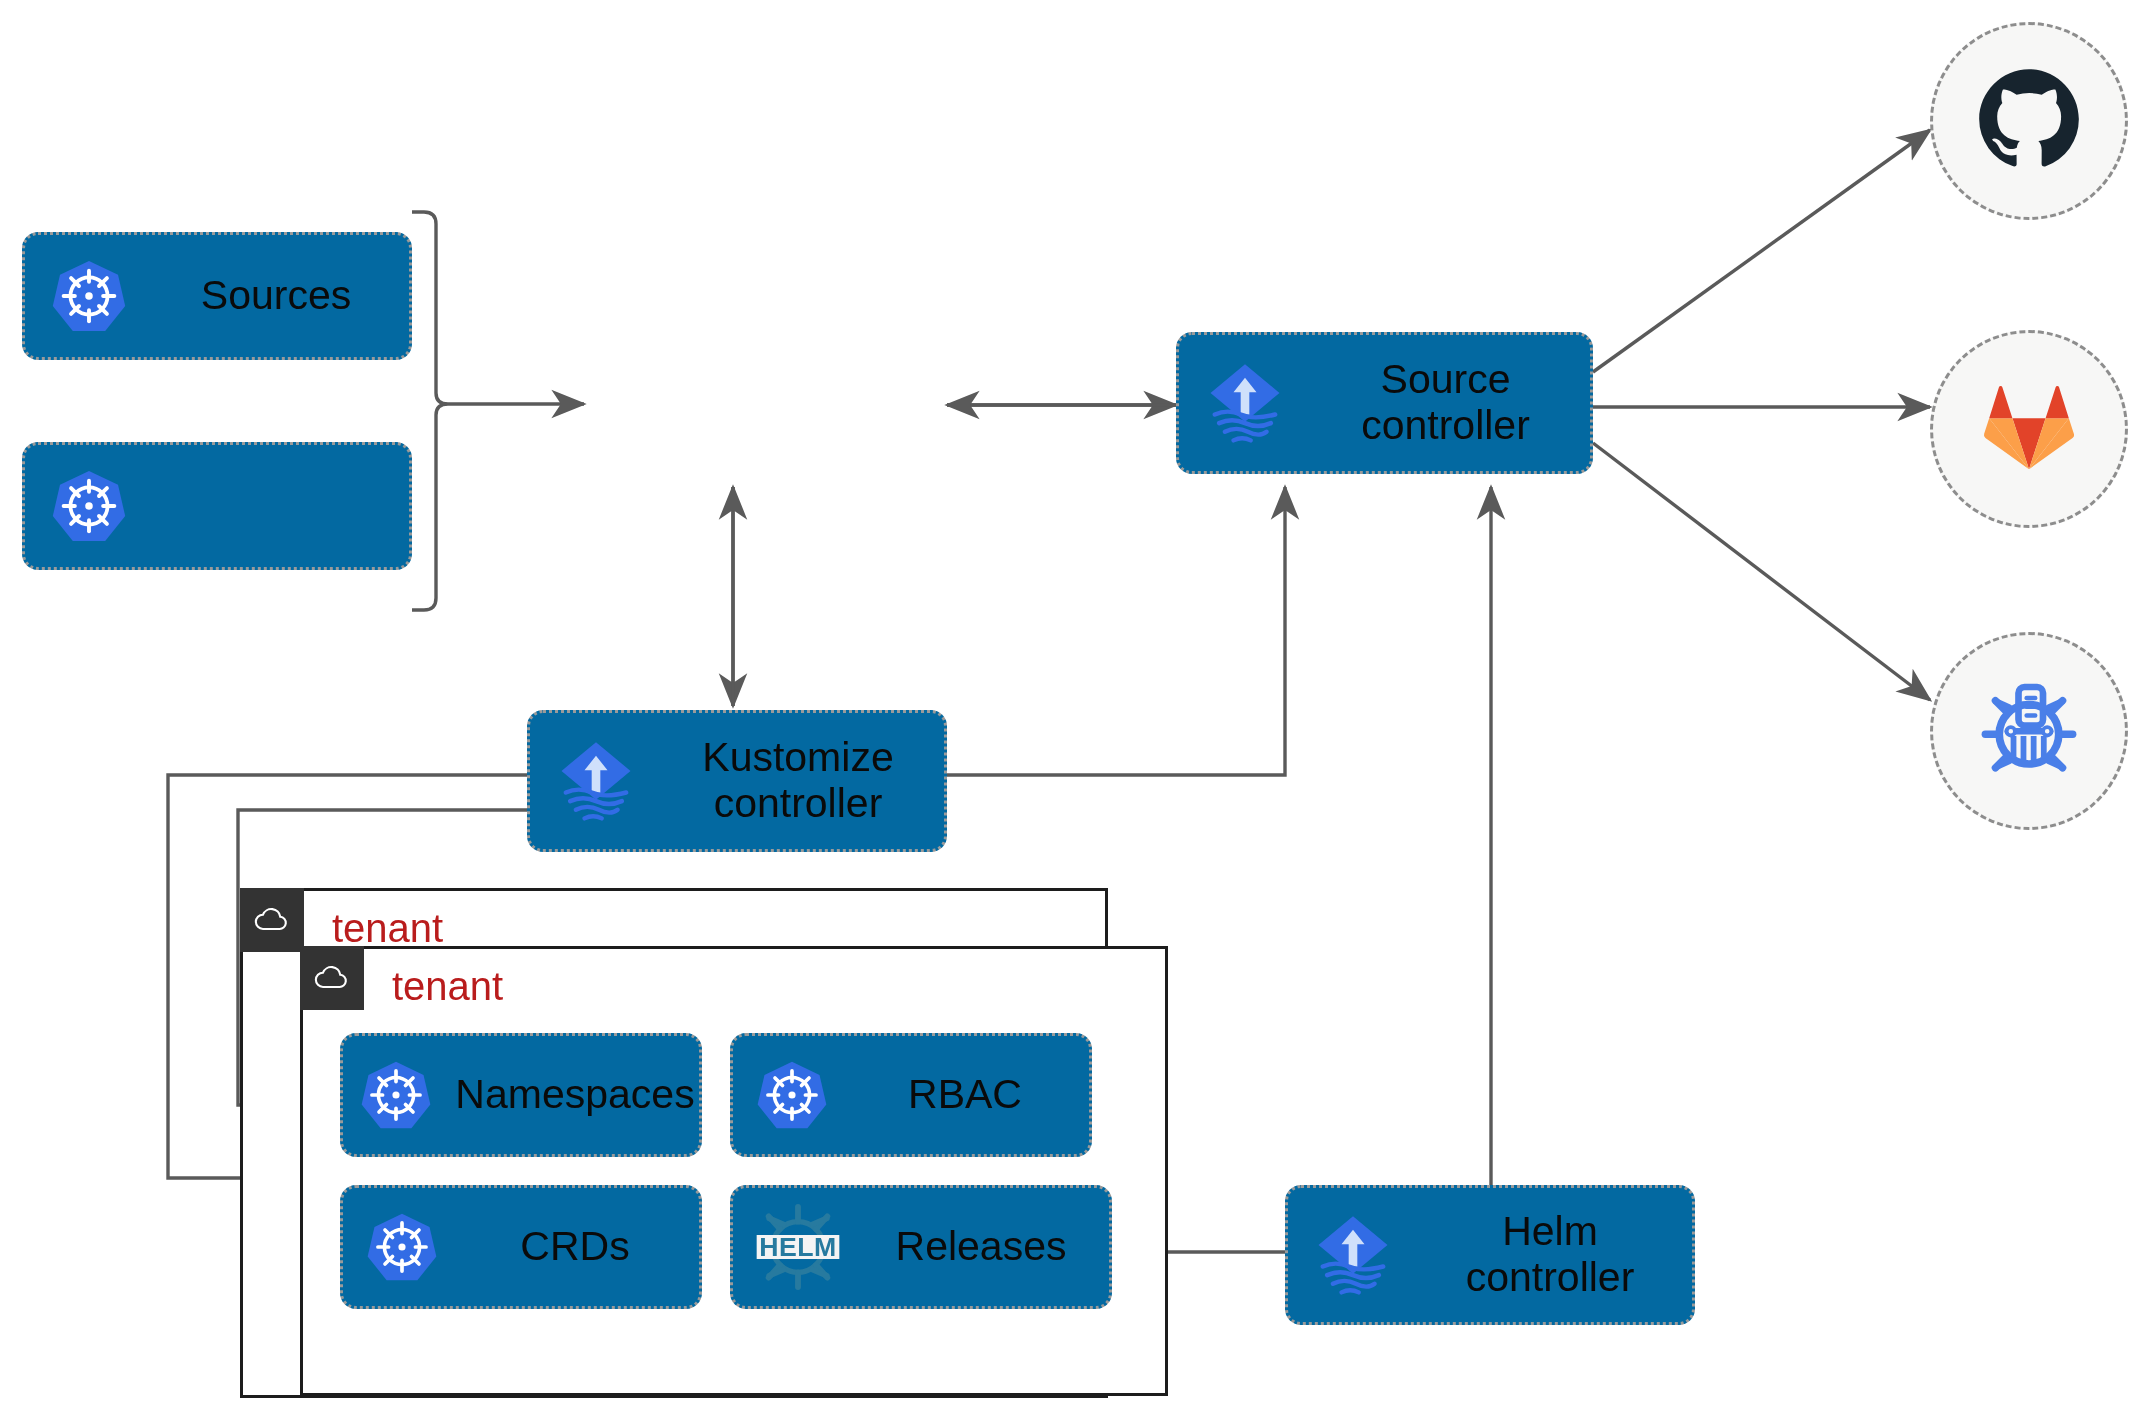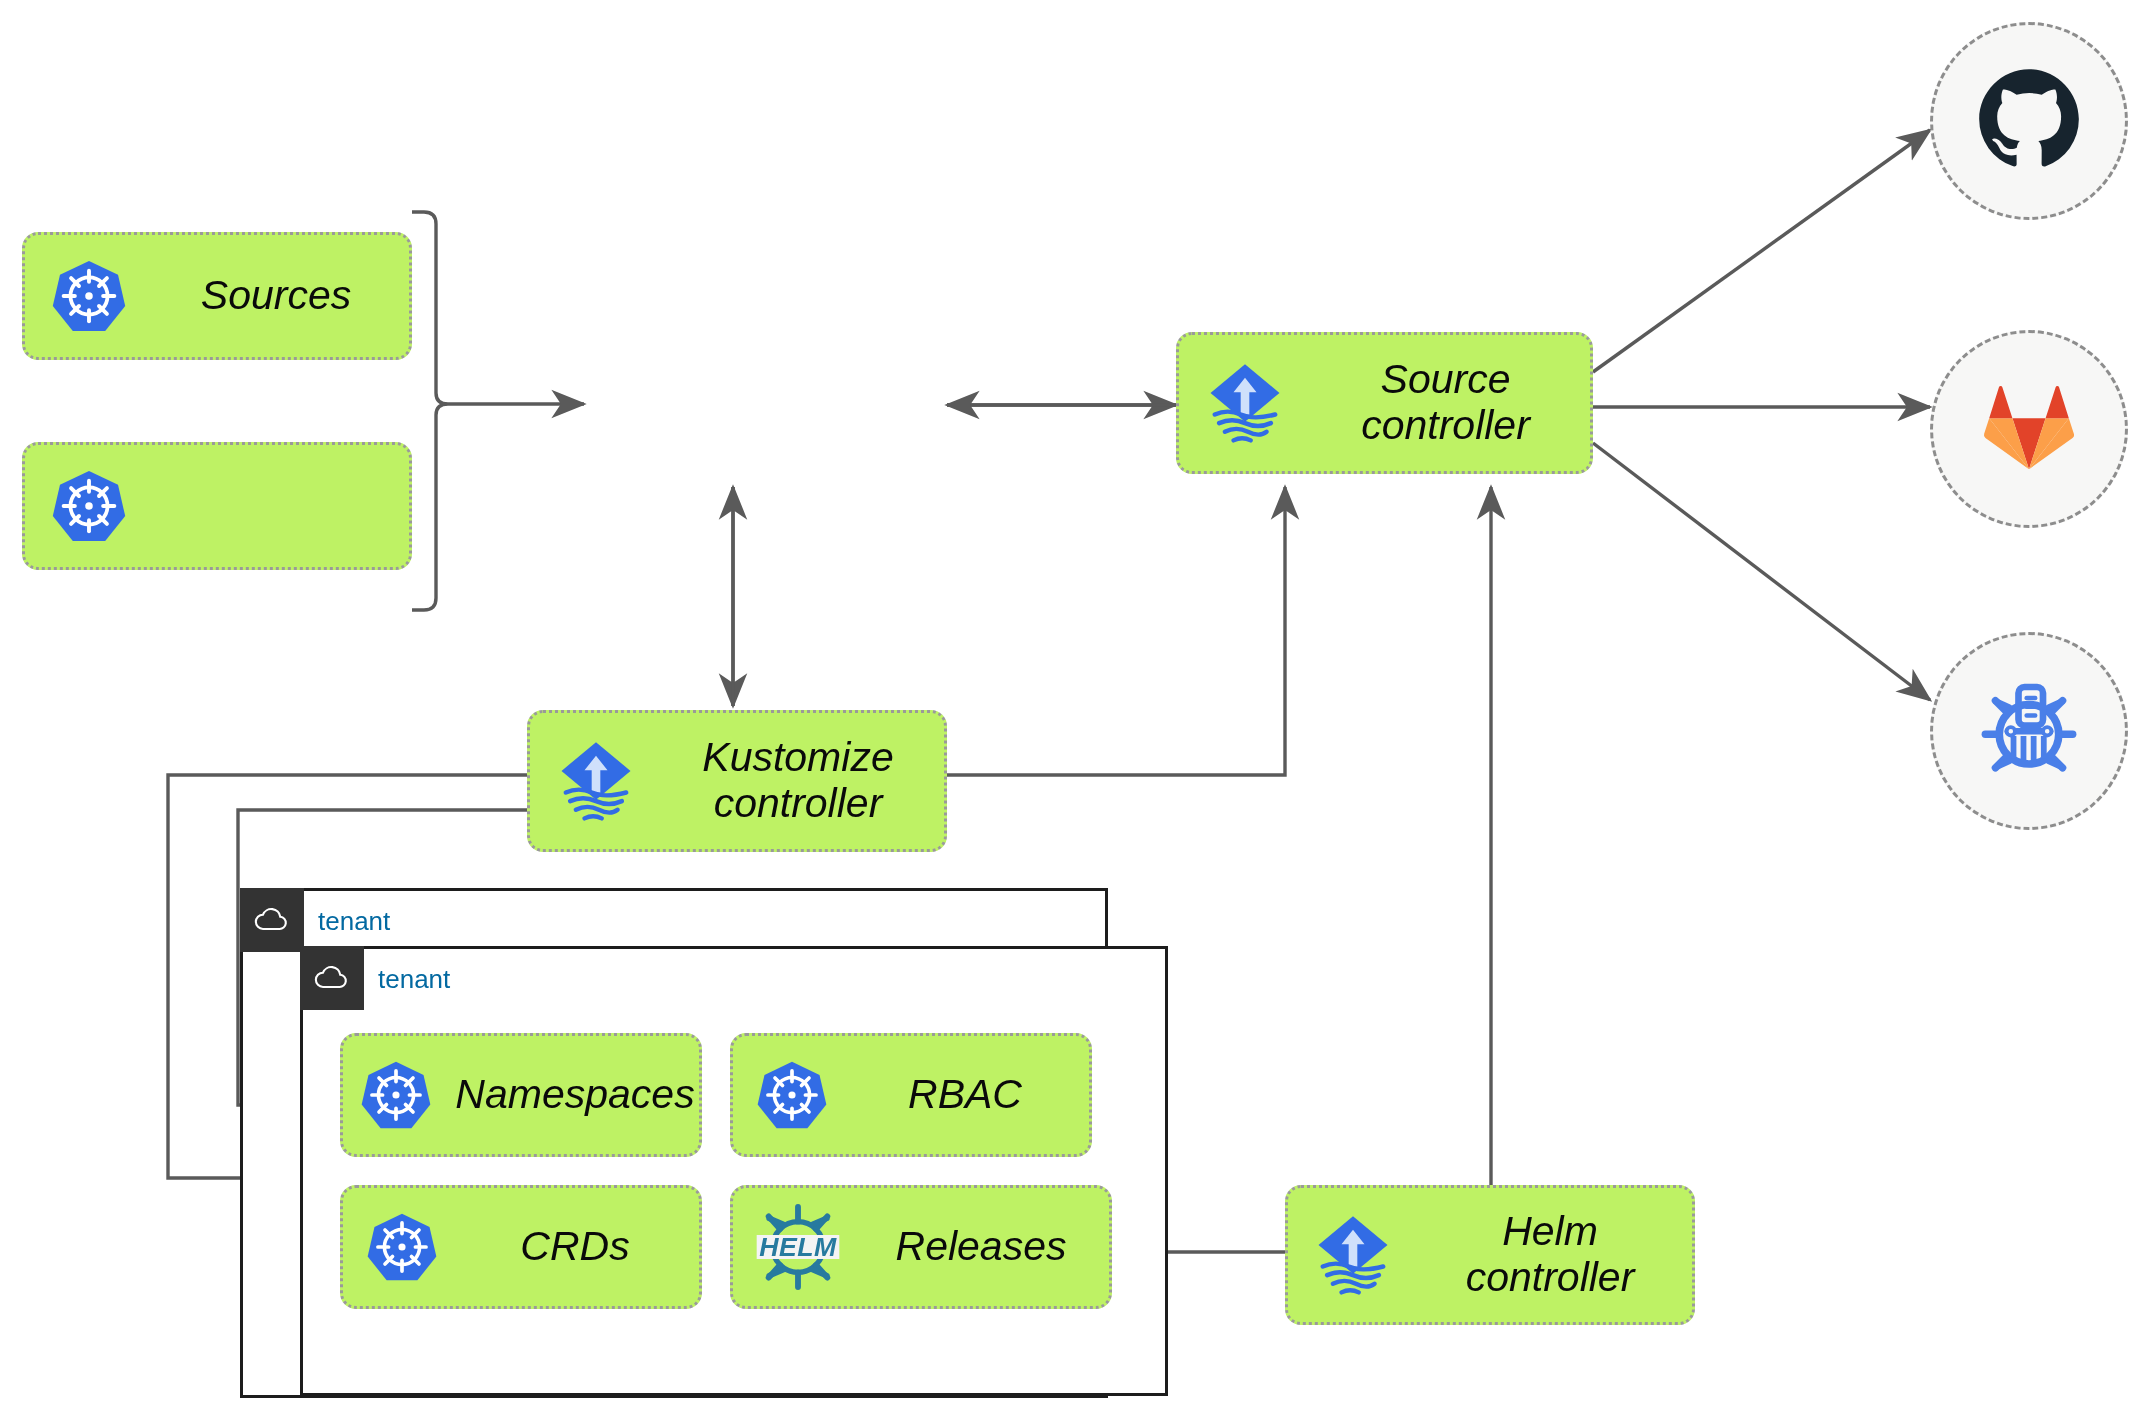--- a/index.html
+++ b/index.html
@@ -1,28 +1,28 @@
 <!DOCTYPE html>
 <html><head>
 <meta charset="utf-8">
 <style>
   html,body{margin:0;padding:0;background:#ffffff;}
   body{font-family:"Liberation Sans","DejaVu Sans",sans-serif;}
   #stage{position:relative;width:2144px;height:1407px;background:#fff;overflow:hidden;}
-  .node{position:absolute;box-sizing:border-box;background:#bef264;
-        border:3px dotted #9a9a9a;border-radius:16px;display:flex;align-items:center;font-style:italic;}
+  .node{position:absolute;box-sizing:border-box;background:#0369a1;
+        border:3px dotted #9a9a9a;border-radius:16px;display:flex;align-items:center;}
   .node .lbl{color:#0a0a0a;font-size:41px;line-height:1.12;text-align:center;white-space:pre-line;}
   .node .ico{flex:0 0 auto;display:flex;align-items:center;justify-content:center;}
   .node .txtwrap{flex:1 1 auto;display:flex;align-items:center;justify-content:center;padding-right:10px;}
   .circ{position:absolute;box-sizing:border-box;border:3px dashed #8d8d8d;border-radius:50%;
         background:#f7f7f6;display:flex;align-items:center;justify-content:center;}
   .panel{position:absolute;box-sizing:border-box;background:#ffffff;border:3px solid #1d1d1d;}
   .panel-tab{position:absolute;box-sizing:border-box;background:#333333;display:flex;
              align-items:center;justify-content:center;}
-  .panel-title{position:absolute;color:#0369a1;font-size:26px;}
+  .panel-title{position:absolute;color:#b91c1c;font-size:40px;margin-left:14px;}
   svg.wires{position:absolute;left:0;top:0;width:2144px;height:1407px;pointer-events:none;}
 </style>
 </head>
 <body>
 
 <div id="stage">
 
   <svg class="wires" viewBox="0 0 2144 1407">
     <defs>
       <marker id="ah" markerWidth="12" markerHeight="12" refX="9.2" refY="4.6" orient="auto" markerUnits="strokeWidth">

